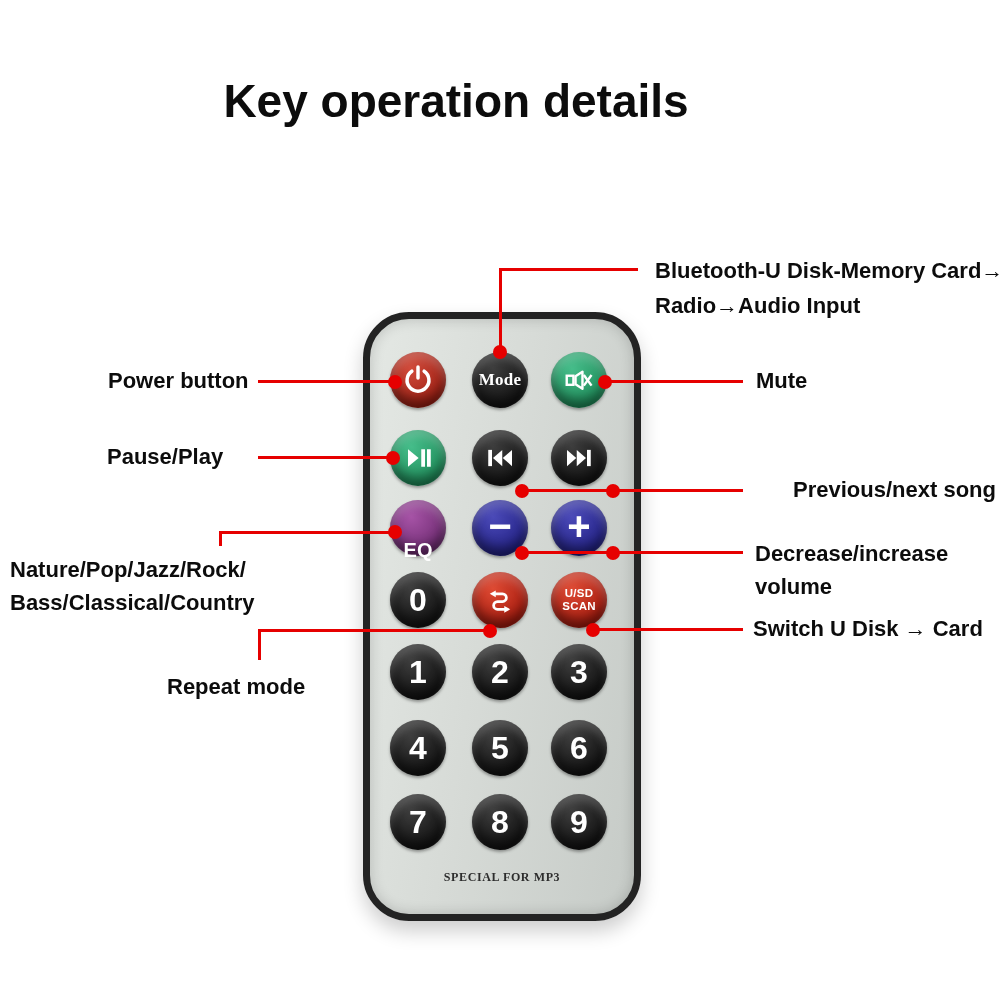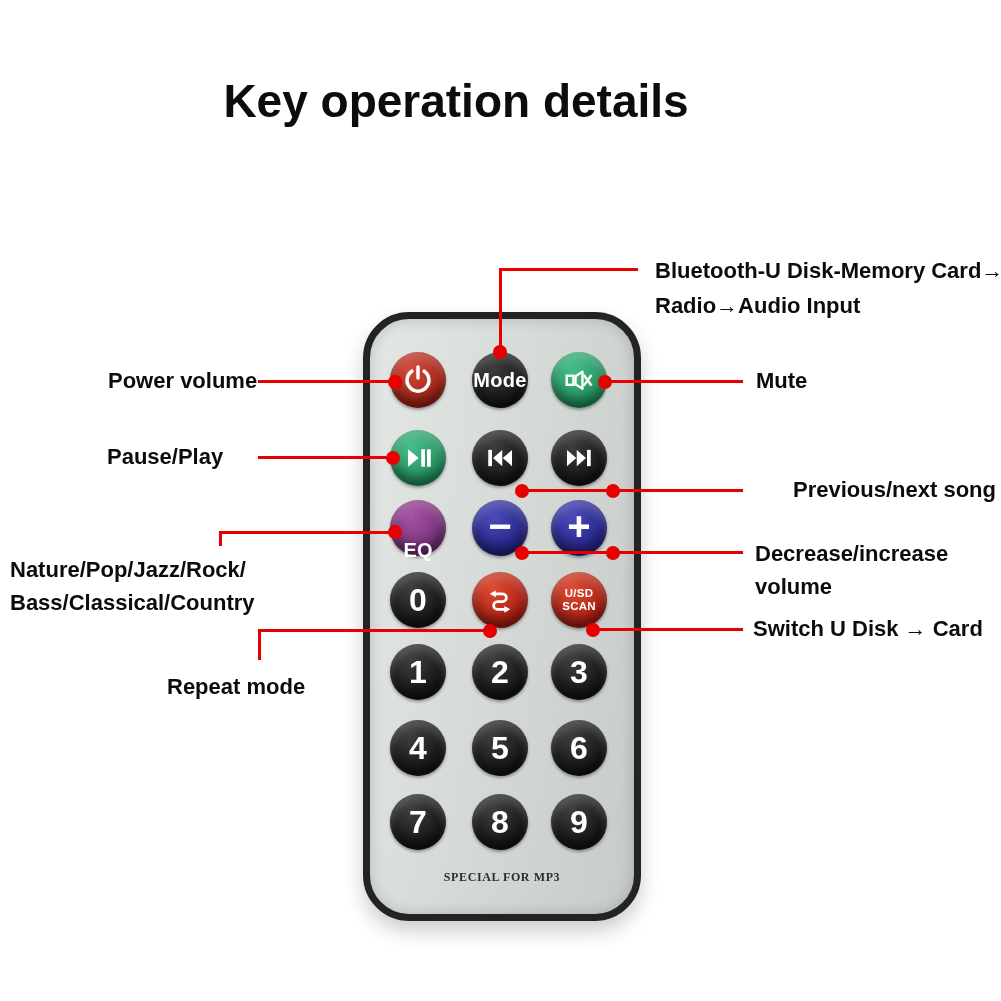--- a/index.html
+++ b/index.html
@@ -25,21 +25,21 @@
        align-items:center;justify-content:center;color:#fff;font-weight:700;text-align:center;
        box-shadow:inset 0 7px 9px rgba(255,255,255,0.22), inset 0 -8px 12px rgba(0,0,0,0.45), 0 2px 3px rgba(0,0,0,0.35);}
   .b-black {background:radial-gradient(circle at 38% 30%,#3d3d3d,#131313 72%);}
   .b-red   {background:radial-gradient(circle at 38% 30%,#d14a3a,#9c1f13 75%);}
   .b-green {background:radial-gradient(circle at 38% 30%,#45bd8a,#1f8d5a 75%);}
   .b-blue  {background:radial-gradient(circle at 38% 30%,#4b4ab8,#222184 75%);}
   .b-purple{background:radial-gradient(circle at 38% 30%,#a653a6,#6e2b71 75%);}
   .b-bred  {background:radial-gradient(circle at 38% 30%,#de4a33,#a51a0e 75%);}
 
   .digit{font-size:32px;}
-  .mode-txt{font-size:20px;letter-spacing:0.3px;}
+  .mode-txt{font-size:17px;letter-spacing:0.3px;font-family:Liberation Serif, serif;}
   .eq-txt{font-size:20px;margin-top:44px;}
   .pm-txt{font-size:40px;line-height:40px;padding-bottom:4px;}
   .usd-txt{font-size:11.5px;line-height:1.12;letter-spacing:0.2px;}
 
   .brand{position:absolute;left:0;right:0;top:551px;text-align:center;
          font-family:"Liberation Serif",serif;font-weight:700;font-size:12px;
          color:#2d2d2d;letter-spacing:0.6px;}
 
   
   .c1{left:20px;} .c2{left:102px;} .c3{left:181px;}
@@ -192,21 +192,21 @@
   <div class="dot" style="left:515px;top:484px;"></div>
   <div class="dot" style="left:606px;top:484px;"></div>
 
   <div class="hline" style="left:520px;top:551px;width:223px;"></div>
   <div class="dot" style="left:515px;top:546px;"></div>
   <div class="dot" style="left:606px;top:546px;"></div>
 
   <div class="hline" style="left:591px;top:628px;width:152px;"></div>
   <div class="dot" style="left:586px;top:623px;"></div>
 
-  <div class="lbl" style="left:108px;top:368px;">Power volume</div>
+  <div class="lbl" style="left:108px;top:368px;">Power button</div>
   <div class="lbl" style="left:107px;top:444px;">Pause/Play</div>
   <div class="lbl" style="left:10px;top:557px;">Nature/Pop/Jazz/Rock/</div>
   <div class="lbl" style="left:10px;top:590px;">Bass/Classical/Country</div>
   <div class="lbl" style="left:167px;top:674px;">Repeat mode</div>
 
   <div class="lbl" style="left:655px;top:258px;">Bluetooth-U Disk-Memory Card→</div>
   <div class="lbl" style="left:655px;top:293px;">Radio→Audio Input</div>
   <div class="lbl" style="left:756px;top:368px;">Mute</div>
   <div class="lbl" style="left:755px;top:477px;margin-left:38px;">Previous/next song</div>
   <div class="lbl" style="left:755px;top:541px;">Decrease/increase</div>

